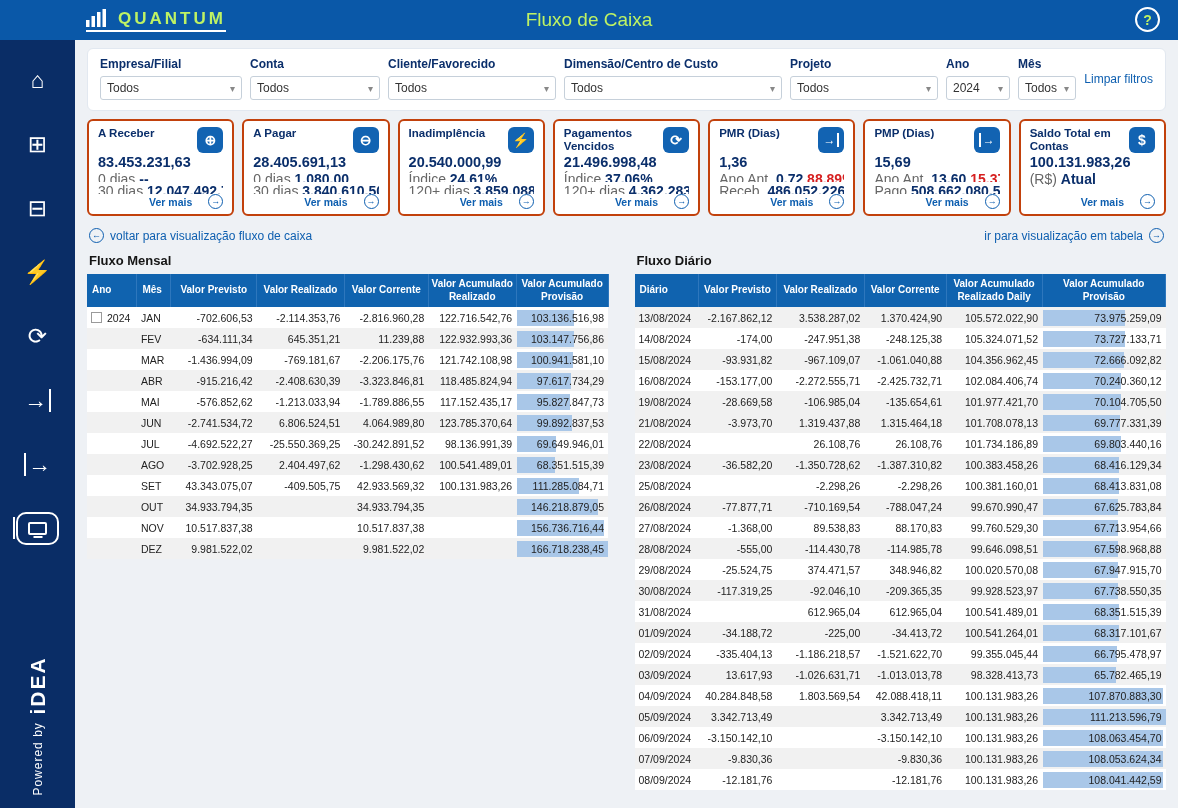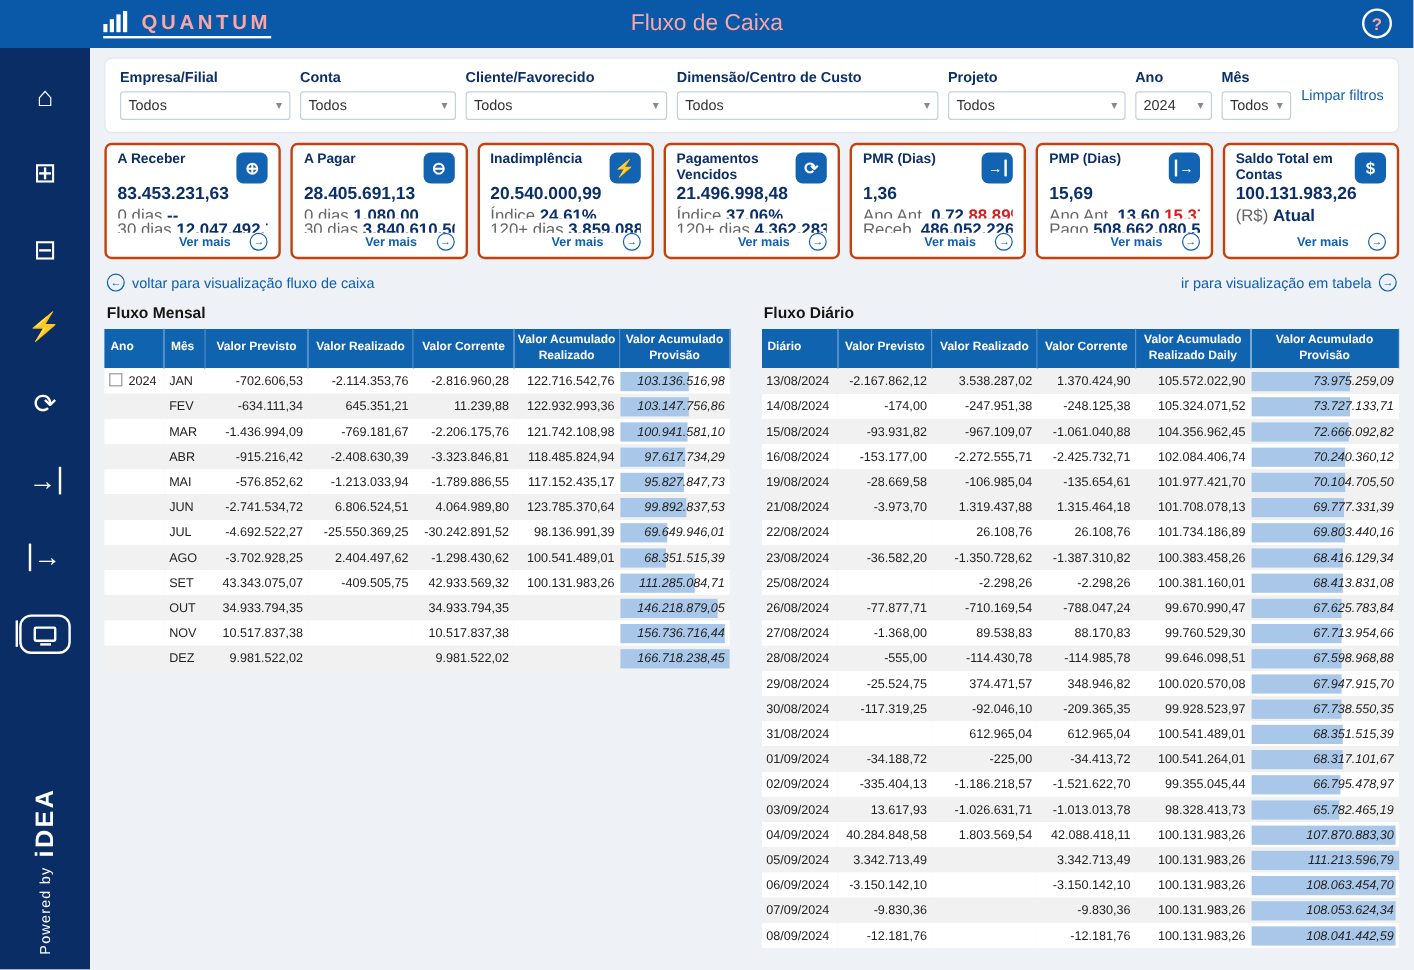--- a/index.html
+++ b/index.html
@@ -1,20 +1,20 @@
 <!DOCTYPE html>
 <html><head>
 <meta charset="utf-8">
 <style>
   html,body{margin:0;padding:0;width:1178px;height:808px;overflow:hidden;
     font-family:"Liberation Sans",sans-serif;background:#eef1f5;}
   .app{display:flex;flex-direction:column;width:1178px;height:808px;}
 
   
-  .topbar{flex:0 0 40px;background:#0a58a8;position:relative;display:flex;align-items:center;color:#fca5a5;z-index:3;}
+  .topbar{flex:0 0 40px;background:#0a58a8;position:relative;display:flex;align-items:center;color:#bef264;z-index:3;}
   .logo{margin-left:86px;display:flex;align-items:flex-end;gap:8px;border-bottom:2px solid #fff;padding-bottom:3px;position:relative;z-index:2;}
   .logo svg{display:block}
   .logo-text{font-size:17px;font-weight:bold;letter-spacing:3px;line-height:1;}
   .page-title{position:absolute;left:0;right:0;text-align:center;font-size:19px;font-weight:400;}
   .help{position:absolute;right:18px;top:7px;width:25px;height:25px;border:2px solid #fff;border-radius:50%;
     display:flex;align-items:center;justify-content:center;font-size:14px;font-weight:bold;cursor:pointer;box-sizing:border-box;}
 
   
   .body-row{flex:1;display:flex;min-height:0;}
   .sidebar{flex:0 0 75px;background:#0a2d66;display:flex;flex-direction:column;align-items:center;padding-top:8px;}
@@ -71,21 +71,21 @@
   th{background:#1063af;color:#fff;font-weight:bold;font-size:10px;padding:4px 1px;text-align:center;vertical-align:middle;
     line-height:1.25;white-space:pre;overflow:hidden;border-right:1px solid #2e77bd;cursor:pointer;}
   th.left{text-align:left;padding-left:5px;}
   td{font-size:10.5px;color:#222;padding:3.5px 4px;line-height:14px;white-space:nowrap;overflow:hidden;background:#fff;}
   tr.alt td{background:#f1f1f1;}
   td.num{text-align:right;}
   td.left{text-align:left;}
   .rowbox{display:inline-block;width:9px;height:9px;border:1px solid #9a9a9a;background:#fff;margin-right:5px;vertical-align:-1px;cursor:pointer;}
   td.bar-cell{position:relative;padding:0;}
   .bar{position:absolute;left:1px;top:2.5px;height:16px;background:#a9c7e8;}
-  .bar-text{position:relative;text-align:right;padding:3.5px 4px;line-height:14px;font-style:italic;}
+  .bar-text{position:relative;text-align:right;padding:3.5px 4px;line-height:14px;}
 </style>
 </head>
 <body>
 
 <div class="app">
 
   <div class="topbar">
     <div class="logo">
       <svg width="24" height="18" viewBox="0 0 24 18" fill="#fff">
         <rect x="0" y="11" width="3.5" height="7"></rect>

